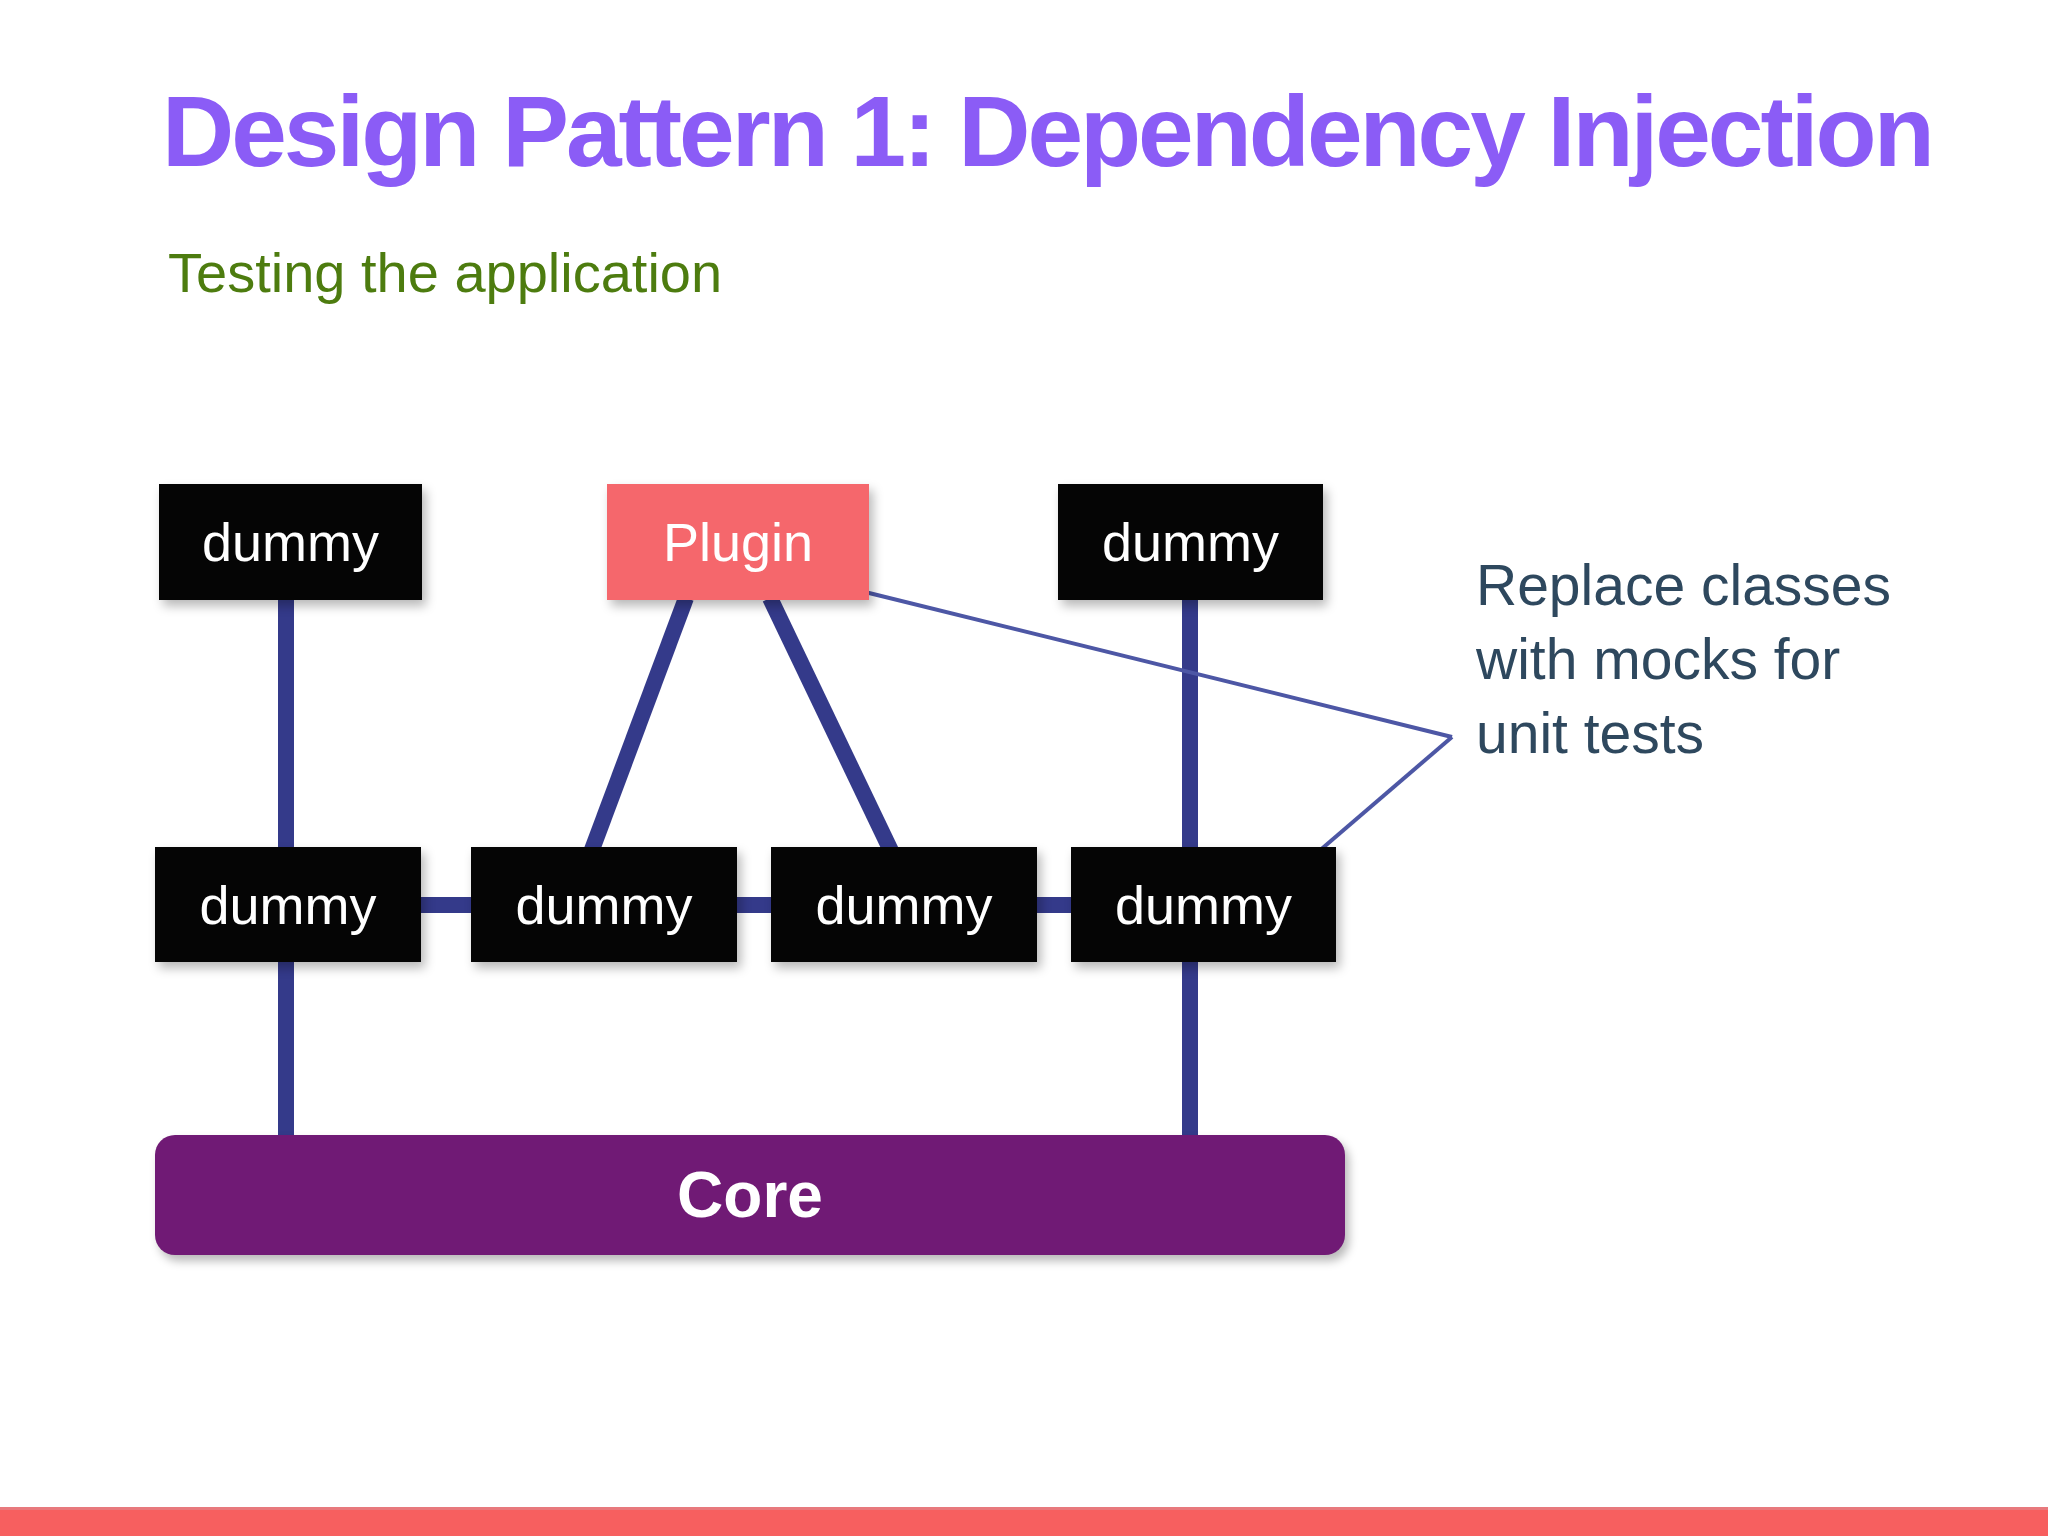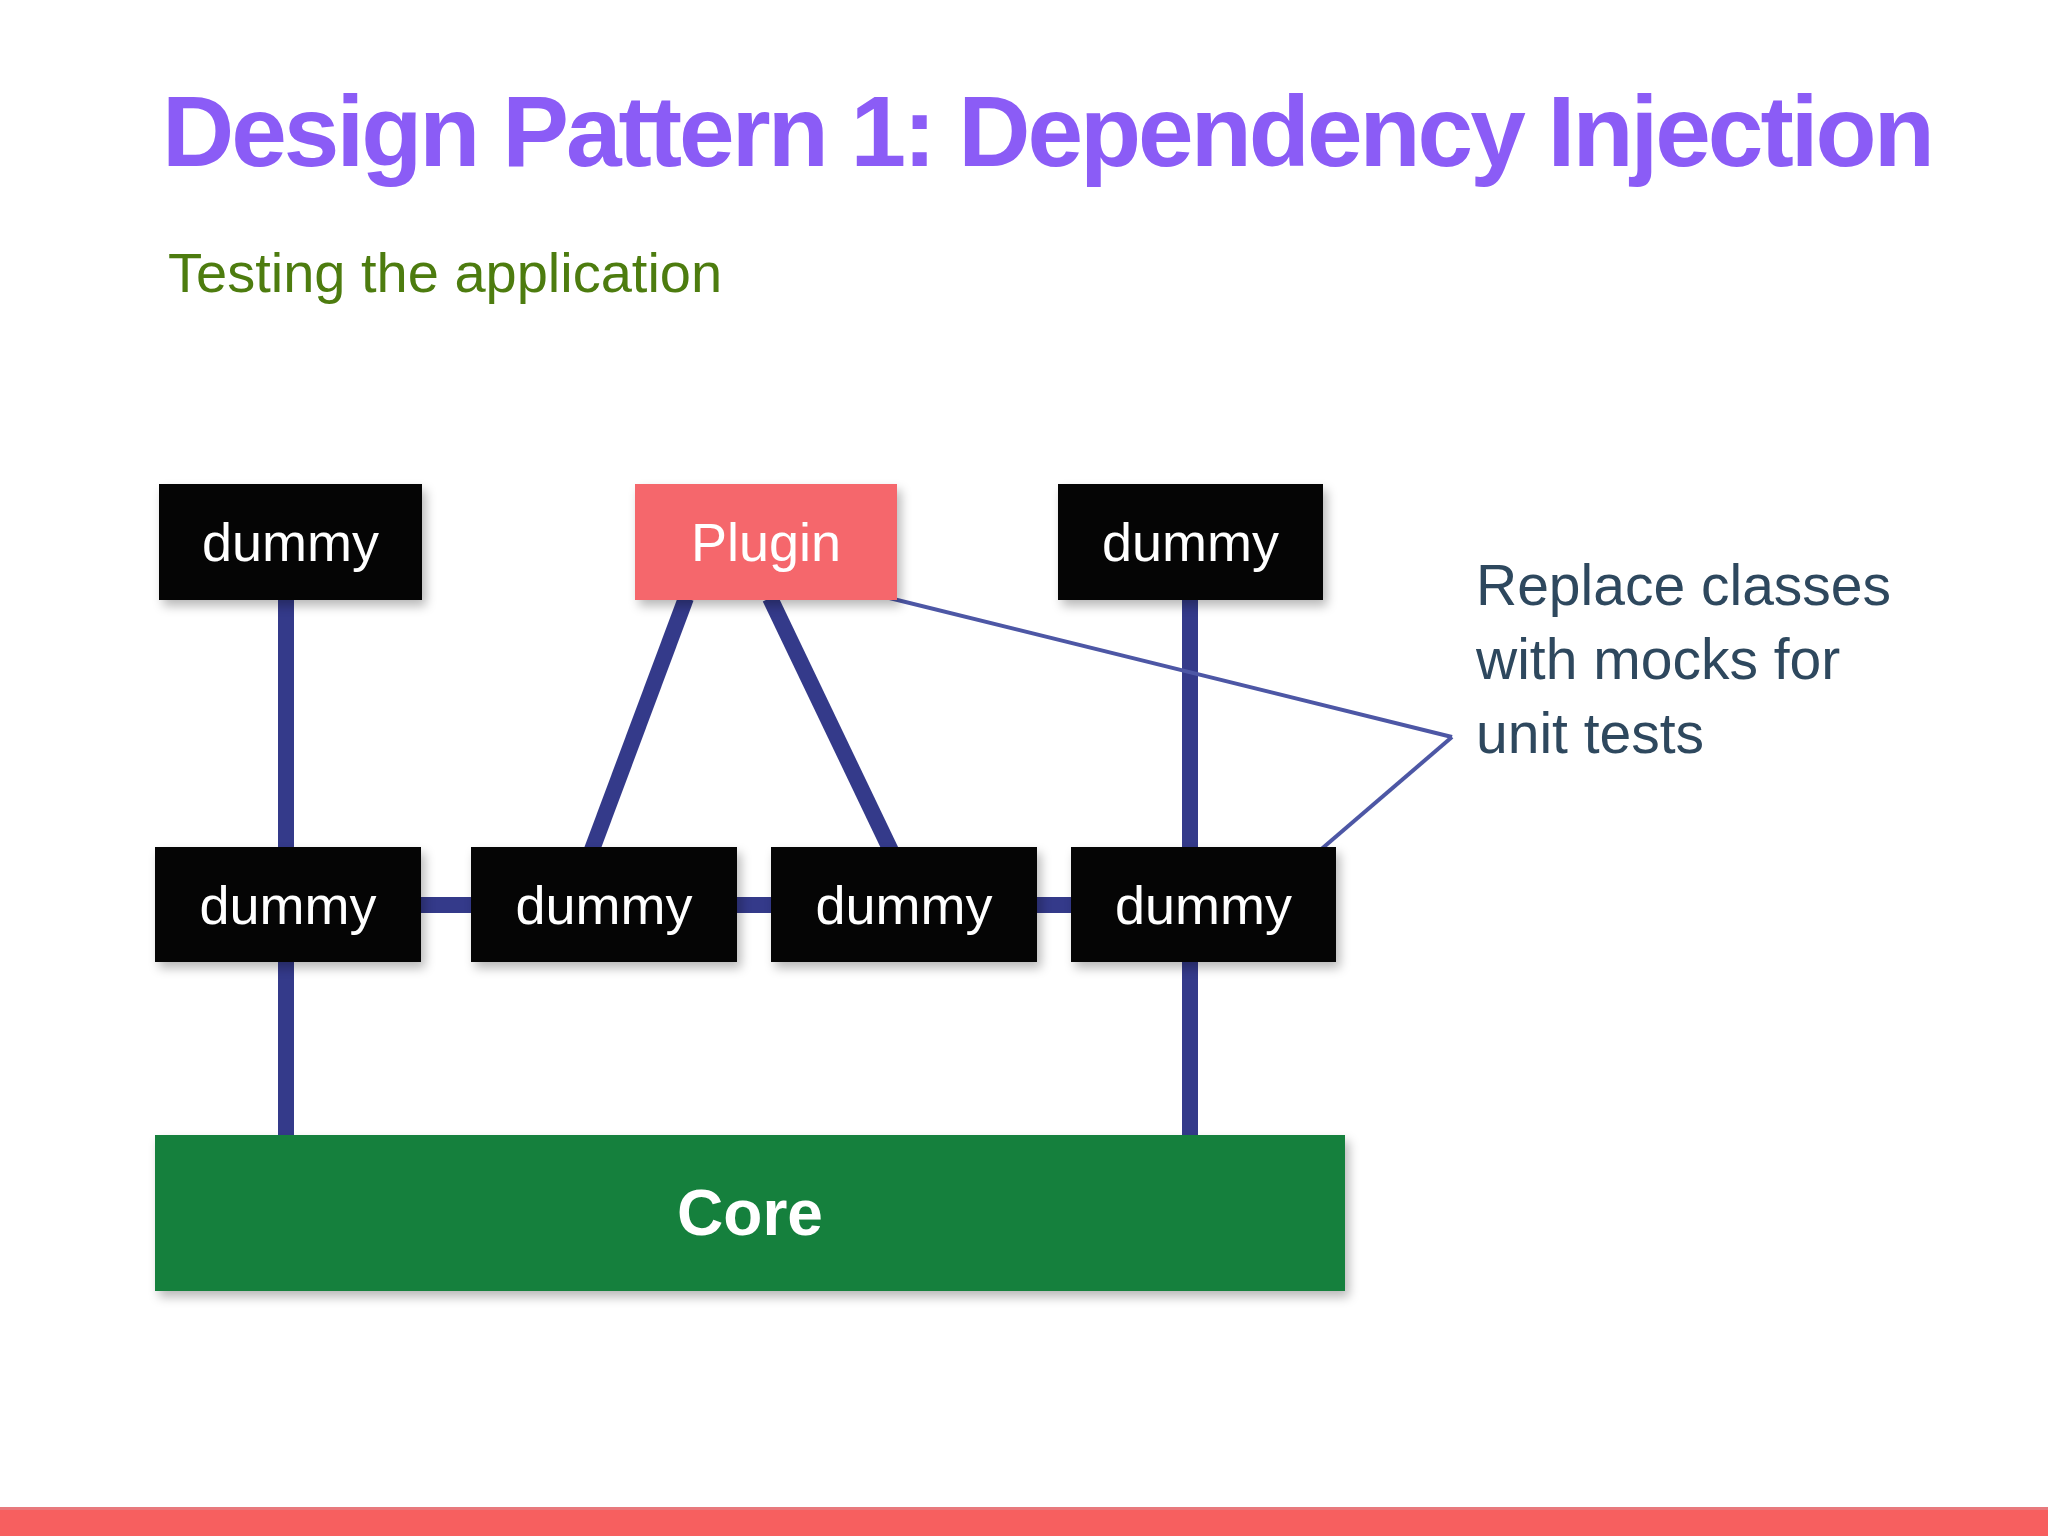--- a/index.html
+++ b/index.html
@@ -24,29 +24,29 @@
   .node{
     position:absolute;
     display:flex;align-items:center;justify-content:center;
     background:#050505;color:#ffffff;
     font-size:54px;font-weight:400;
     box-shadow:4px 6px 10px rgba(0,0,0,0.28);
   }
   .node.top{top:484px;height:116px;}
   .node.mid{top:847px;height:115px;}
   .n-top-left{left:159px;width:263px;}
-  .n-plugin{left:635px;width:262px;background:#f5676c;align-items:center;}
+  .n-plugin{left:607px;width:262px;background:#f5676c;align-items:center;}
   .n-top-right{left:1058px;width:265px;}
   .n-mid-1{left:155px;width:266px;}
   .n-mid-2{left:471px;width:266px;}
   .n-mid-3{left:771px;width:266px;}
   .n-mid-4{left:1071px;width:265px;}
   .n-core{
-    left:155px;top:1135px;width:1190px;height:156px;
-    background:#15803d;font-size:64px;font-weight:700;
+    left:155px;top:1135px;width:1190px;height:120px;
+    background:#701a75;font-size:64px;font-weight:700;border-radius:20px;
   }
   .annotation{
     position:absolute;left:1476px;top:548px;width:480px;
     font-size:57px;line-height:74px;font-weight:400;
     color:#2e485e;white-space:pre-line;
   }
   .bottom-bar{
     position:absolute;left:0;bottom:0;width:2048px;height:26px;
     background:#f75f5f;border-top:3px solid #e8797d;box-sizing:content-box;
   }

